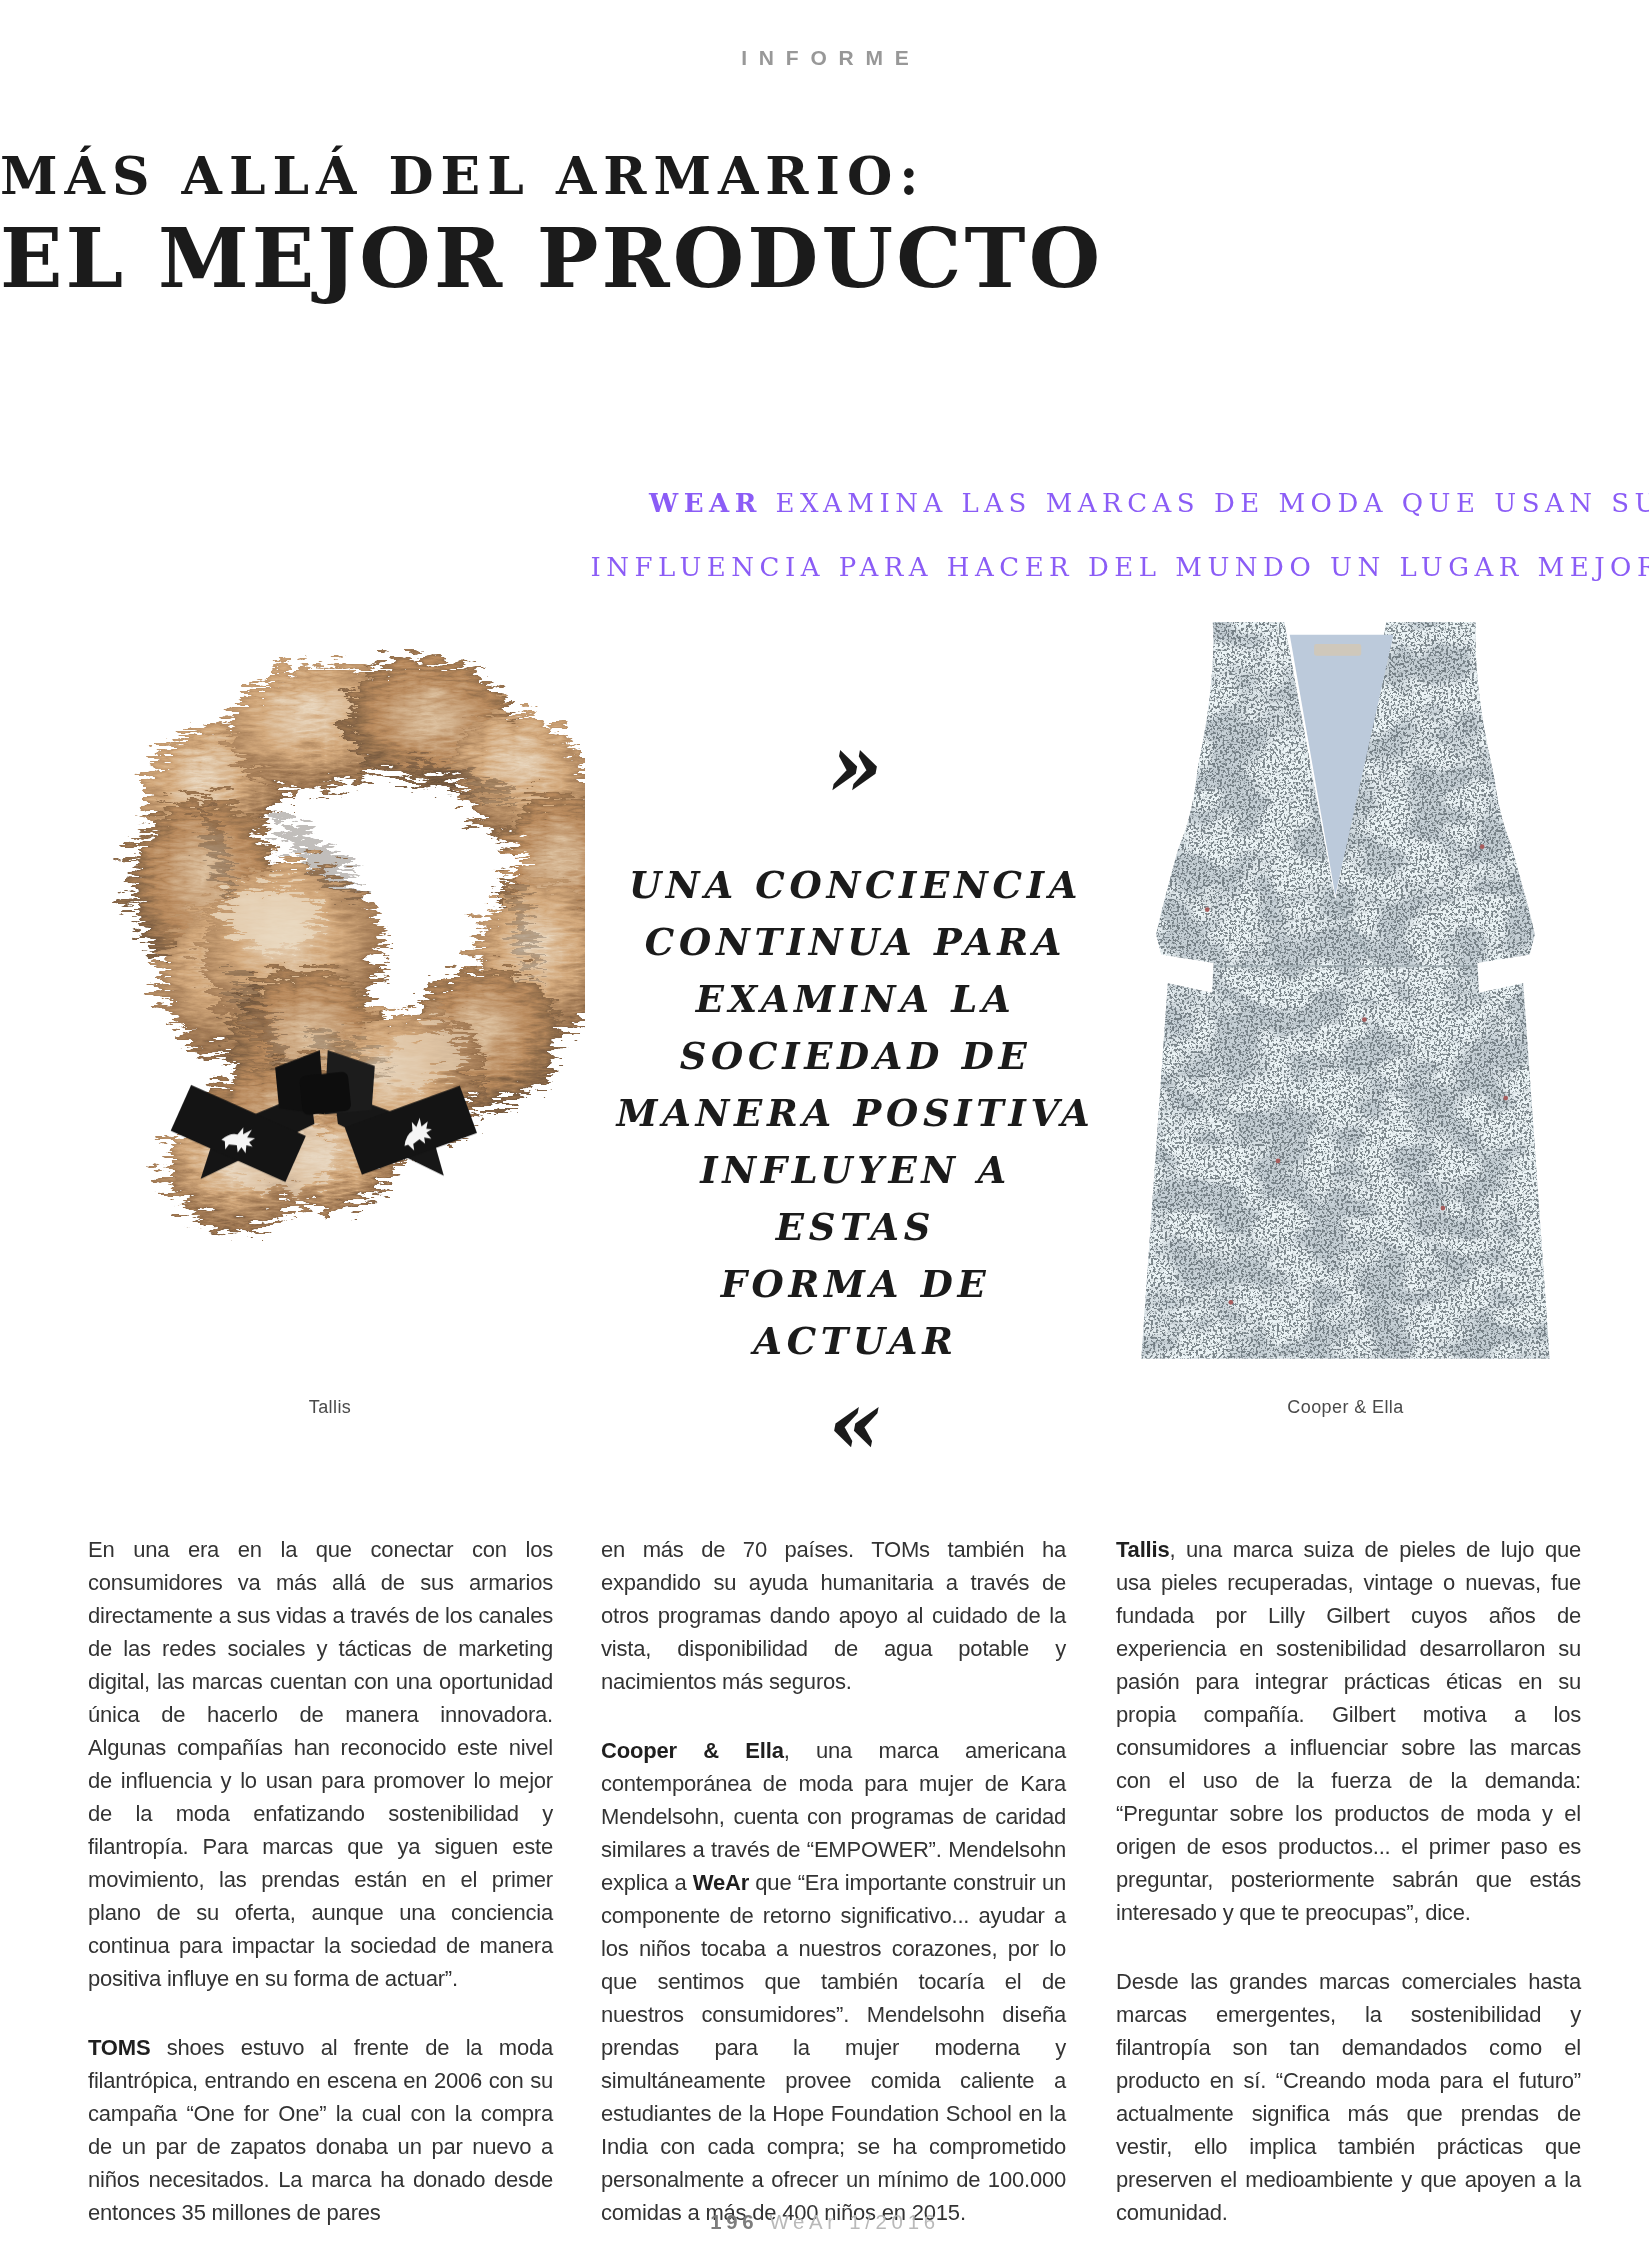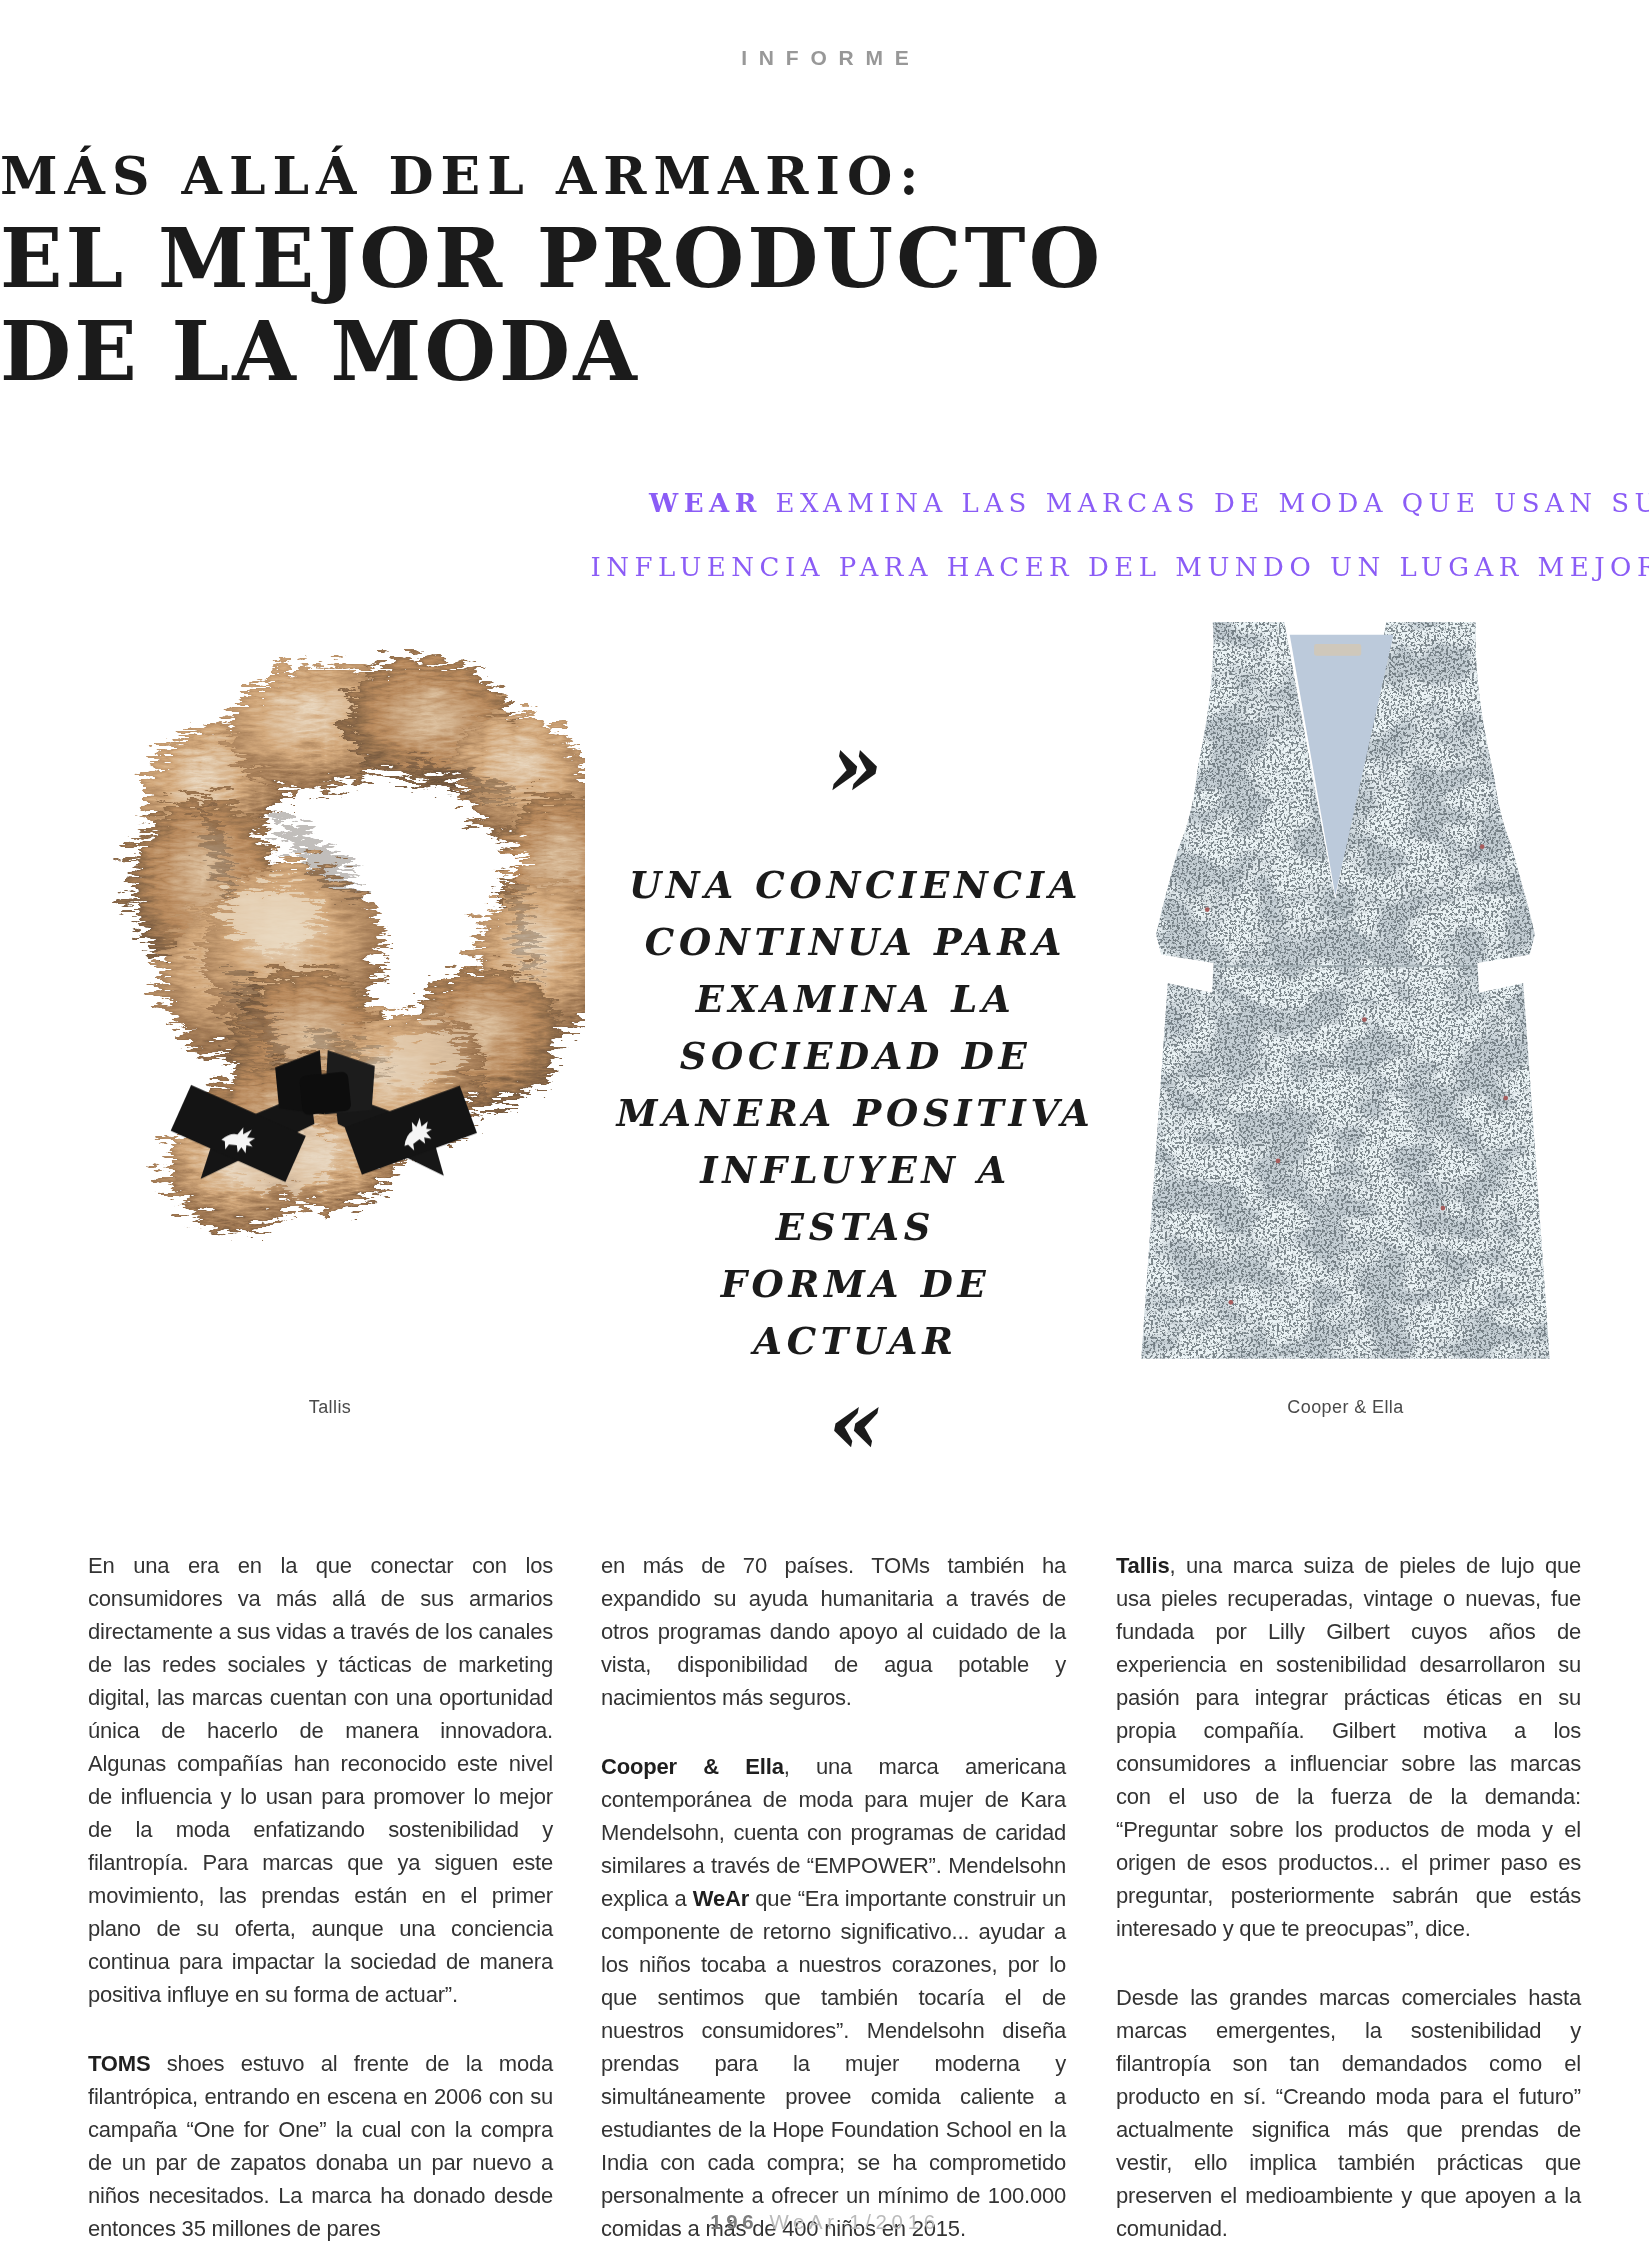--- a/index.html
+++ b/index.html
@@ -34,42 +34,41 @@
   .pull-quote{position:absolute;left:612px;top:721px;width:487px;text-align:center;color:#1b1b1b;}
   .pq-mark{font-family:"DejaVu Serif",serif;font-weight:700;font-style:italic;font-size:88px;line-height:88px;}
   .pq-open{margin-bottom:11px;}
   .pq-close{margin-top:7.9px;}
   .pq-lines{font-family:"DejaVu Serif",serif;font-weight:700;font-style:italic;
     font-size:37px;line-height:57px;letter-spacing:4.7px;margin-top:48px;}
 
   .bodycols{position:absolute;top:1533px;left:0;width:100%;}
   .col{position:absolute;top:0;width:465px;text-align:justify;color:#333;
     font-size:22px;line-height:33px;letter-spacing:-0.2px;}
-  .col p{margin:16px 0 36px 0;}
+  .col p{margin:0 0 36px 0;}
   .col .b{font-weight:700;color:#1f1f1f;}
   .col-0{left:88px;}
   .col-1{left:601px;}
   .col-2{left:1116px;}
 
   .footer{position:absolute;top:2211px;left:0;width:100%;text-align:center;
     font-size:20.4px;letter-spacing:4.7px;}
   .footer .pnum{font-weight:700;color:#7d7d7d;margin-right:11px;}
   .footer .issue{color:#b9b9b9;}
 </style>
 </head>
 <body>
 
 <div class="page">
 
   <div class="kicker">INFORME</div>
 
   <div class="title">
     <div class="title-l1">MÁS ALLÁ DEL ARMARIO:</div>
     <div class="title-l2">EL MEJOR PRODUCTO</div>
-    <div class="title-l3">DE LA MODA</div>
   </div>
 
 
   <div class="deck">
     <div><span class="b">WEAR</span><span> EXAMINA LAS MARCAS DE MODA QUE USAN SU</span></div>
     <div><span>INFLUENCIA PARA HACER DEL MUNDO UN LUGAR MEJOR</span></div>
   </div>
 
   <div class="figure fig-left">
     <svg viewBox="0 0 650 990" xmlns="http://www.w3.org/2000/svg">

